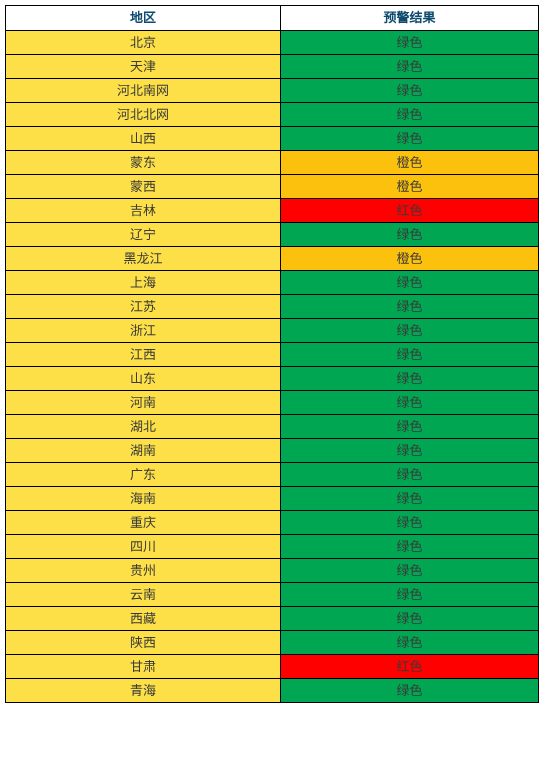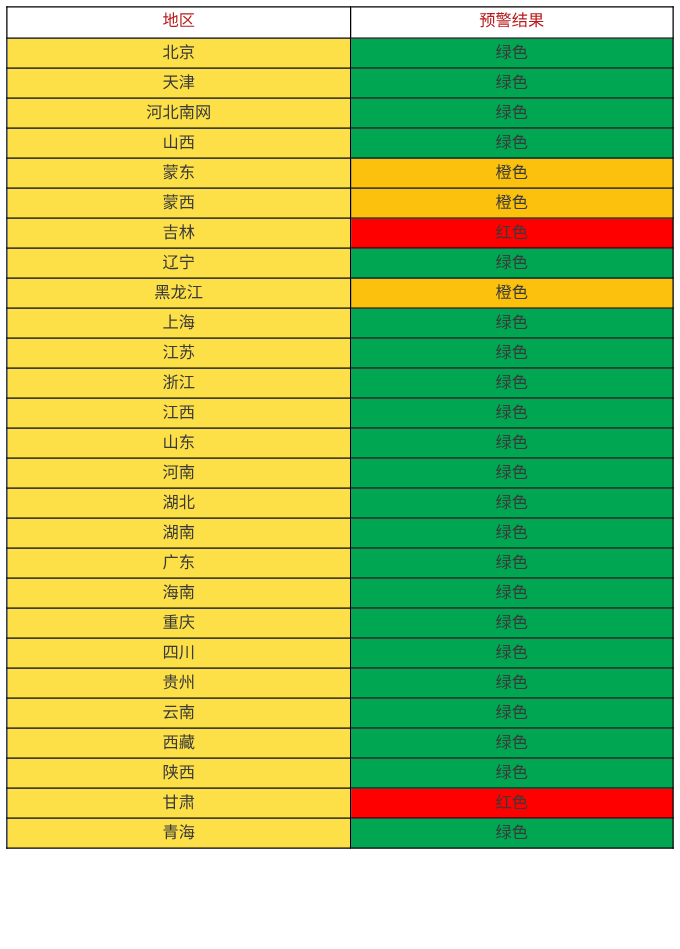--- a/index.html
+++ b/index.html
@@ -39,22 +39,22 @@
     text-align: center;
     vertical-align: middle;
     font-size: 13px;
     font-weight: normal;
     color: #3a3a3a;
     box-sizing: border-box;
     white-space: nowrap;
     overflow: hidden;
   }
   table.warning-table thead th {
-    font-weight: normal;
-    color: #b91c1c;
+    font-weight: bold;
+    color: #0c4a6e;
     background: #ffffff;
     height: 24px;
     line-height: 24px;
     font-size: 13px;
   }
   td.cell-region {
     background: #fde047;
     color: #3a3a3a;
   }
   td.cell-result {
@@ -87,20 +87,24 @@
         </tr>
         <tr>
           <td class="cell-region">天津</td>
           <td class="cell-result status-green">绿色</td>
         </tr>
         <tr>
           <td class="cell-region">河北南网</td>
           <td class="cell-result status-green">绿色</td>
         </tr>
         <tr>
+          <td class="cell-region">河北北网</td>
+          <td class="cell-result status-green">绿色</td>
+        </tr>
+        <tr>
           <td class="cell-region">山西</td>
           <td class="cell-result status-green">绿色</td>
         </tr>
         <tr>
           <td class="cell-region">蒙东</td>
           <td class="cell-result status-orange">橙色</td>
         </tr>
         <tr>
           <td class="cell-region">蒙西</td>
           <td class="cell-result status-orange">橙色</td>

